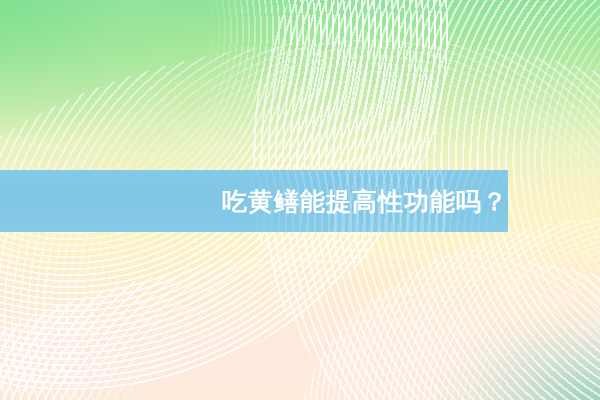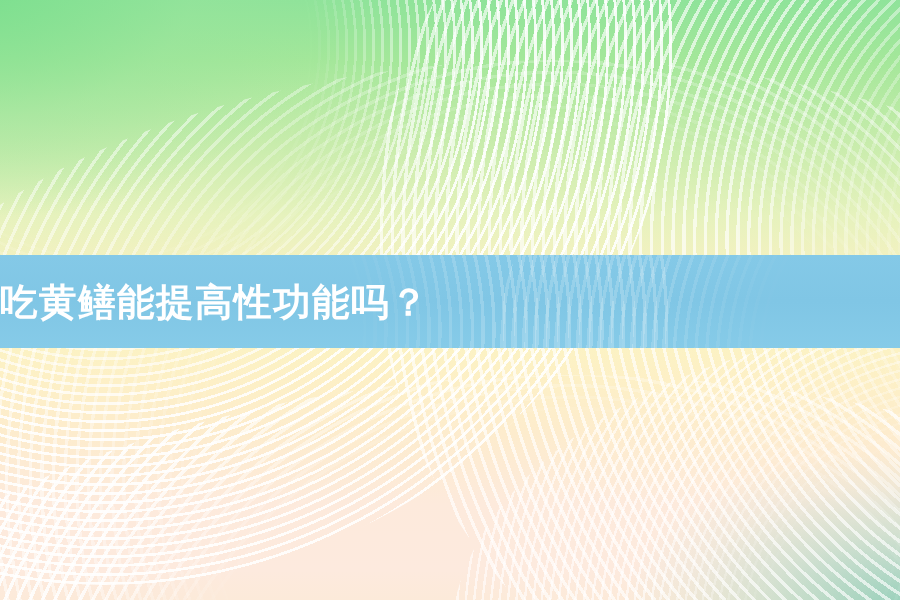--- a/index.html
+++ b/index.html
@@ -160,26 +160,26 @@
     mask-image: radial-gradient(circle at 50% 50%,
         rgba(0,0,0,0) 34%, rgba(0,0,0,0.9) 54%, rgba(0,0,0,0.9) 88%, rgba(0,0,0,0) 100%);
     opacity: 0.8;
   }
 
   
   .title-banner {
     position: absolute;
     left: 0;
     top: 170px;
-    width: 600px;
+    width: 508px;
     height: 62px;
     background: linear-gradient(to bottom, #84c9e7 0%, #80c6e5 50%, #86cbe8 100%);
     display: flex;
     align-items: center;
-    justify-content: flex-start;
+    justify-content: flex-end;
     overflow: hidden;
   }
 
   .banner-rings {
     position: absolute;
     left: -250px;
     top: -230px;
     width: 700px;
     height: 560px;
     border-radius: 50%;

